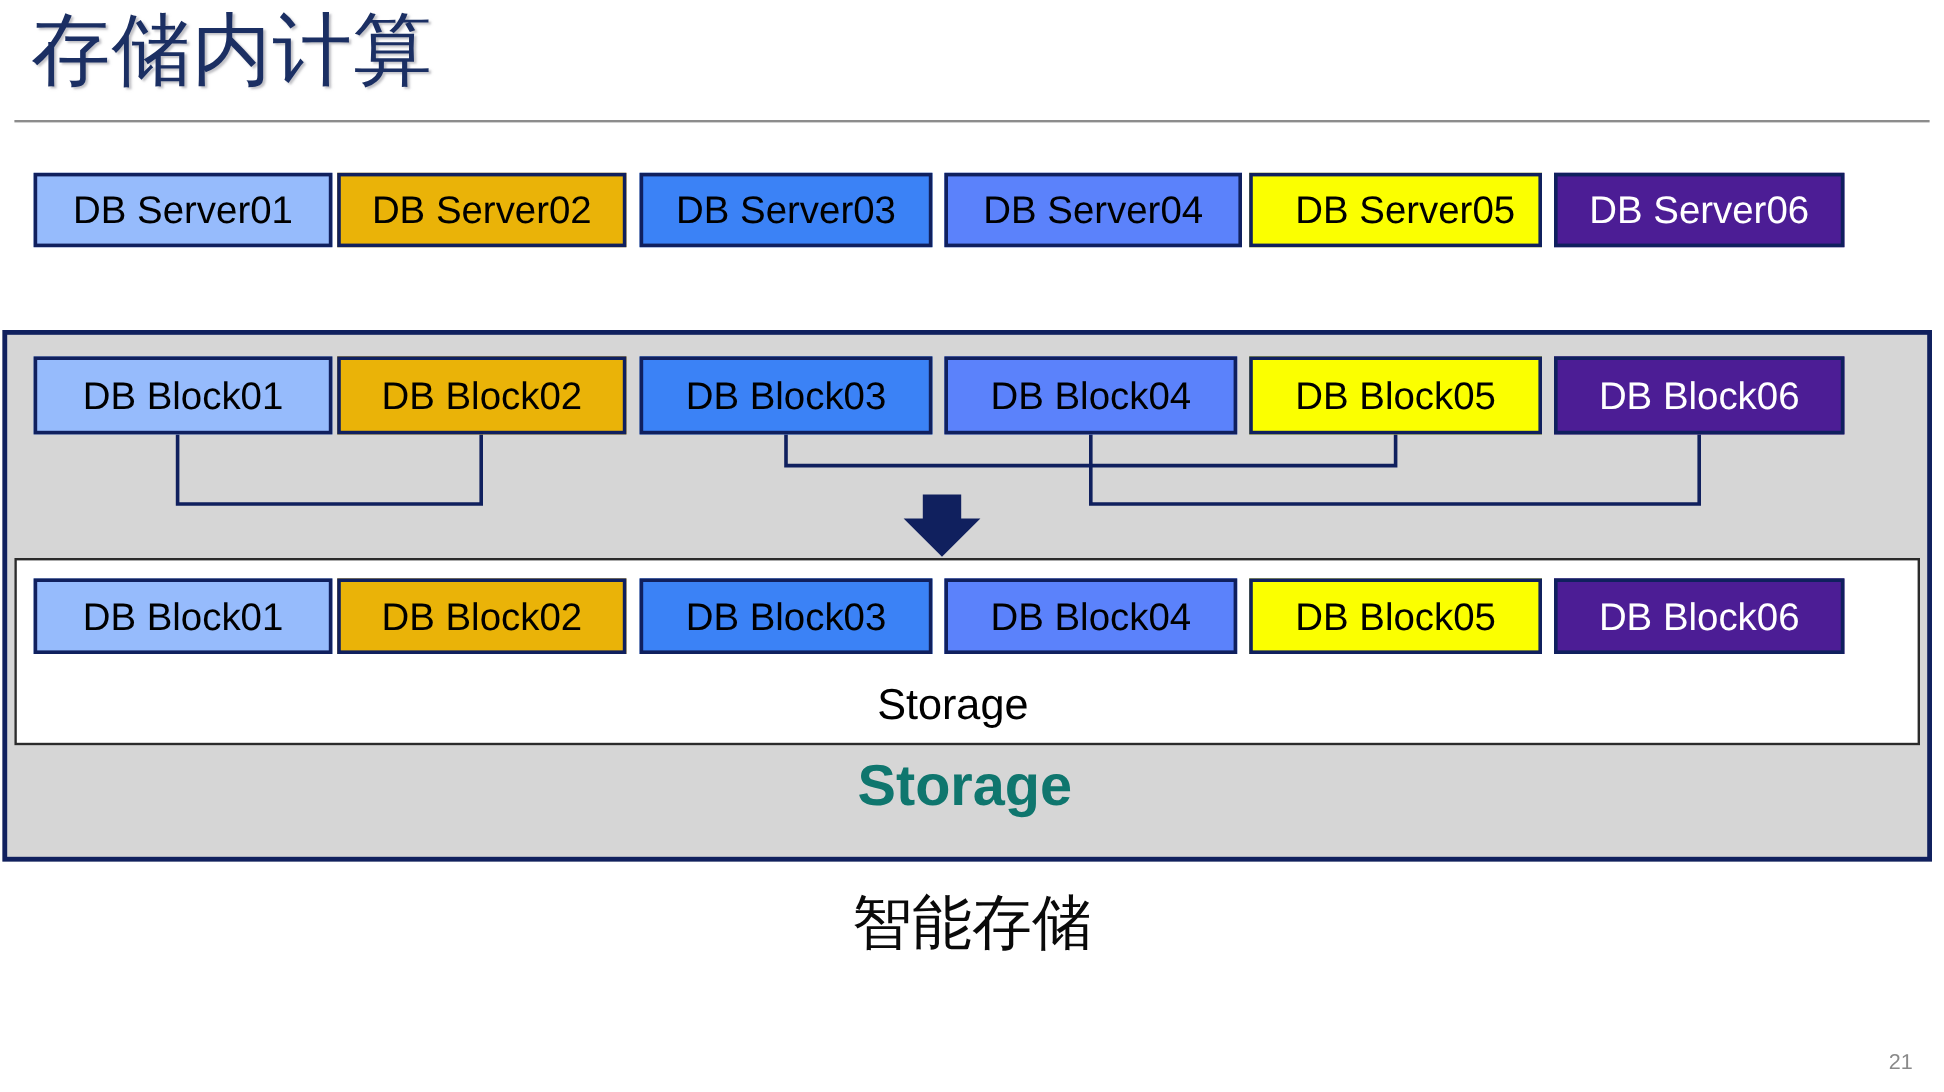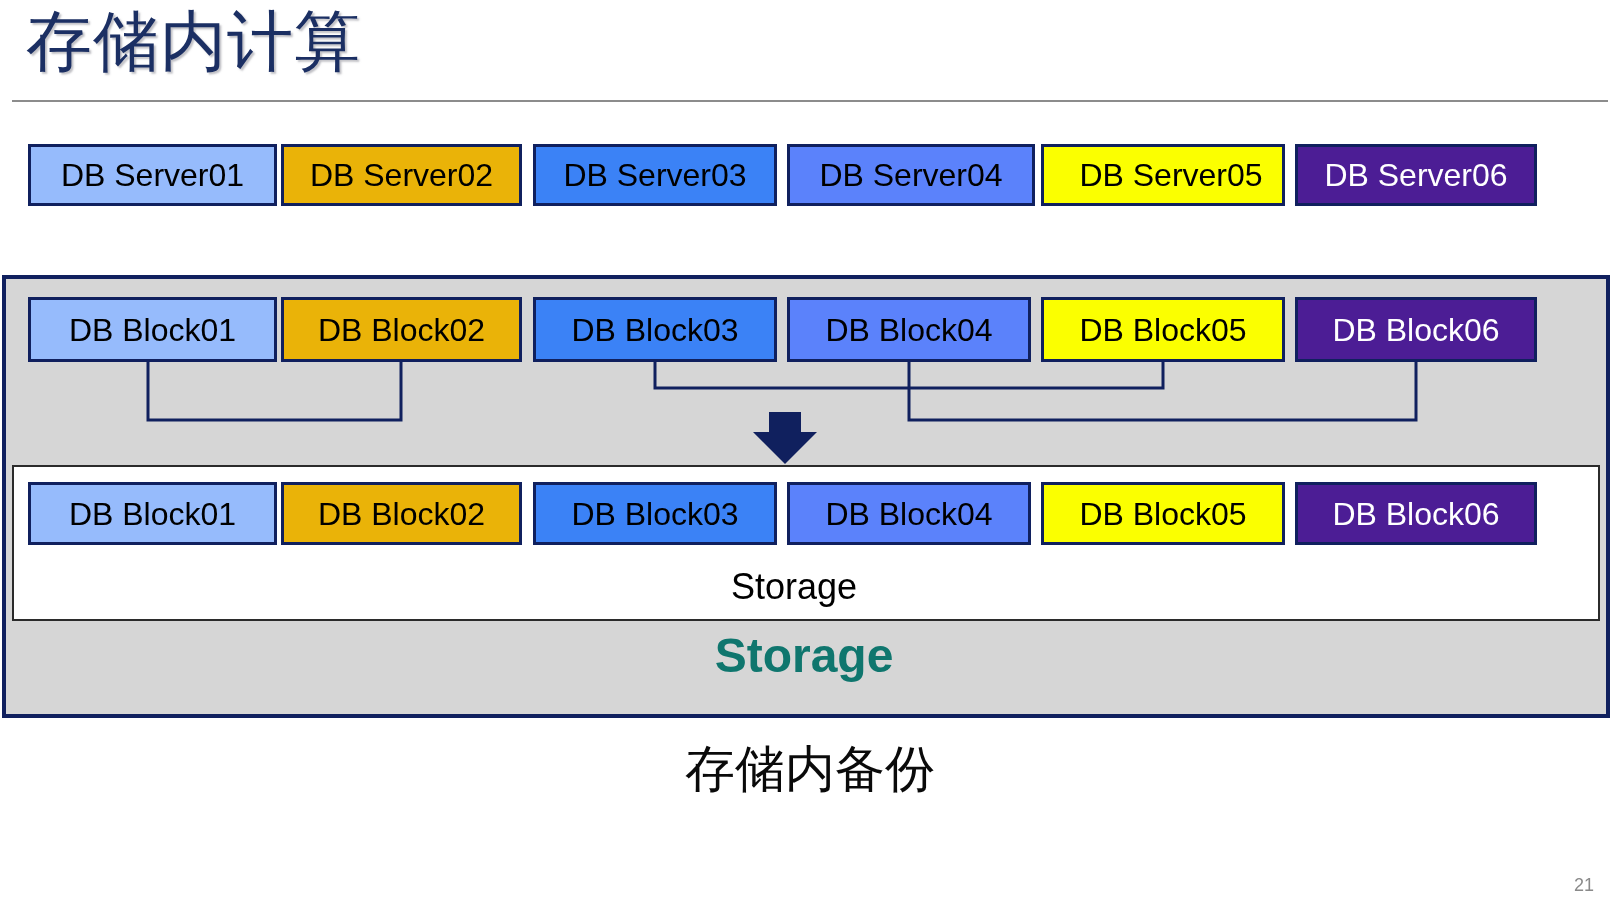--- a/index.html
+++ b/index.html
@@ -212,16 +212,16 @@
     </div>
     <div class="node fill-purple" style="left: 1295px; top: 482px; width: 242px; height: 63px;">
       <span>DB Block06</span>
     </div>
   </div>
 <div id="backup-label">Storage</div>
 
 <div id="storage-label">Storage</div>
 
 <div id="caption">
-    <div>存储内备份</div>
+    <div>智能存储</div>
   </div>
 
 <div id="page-number">21</div>
 
 </body></html>

